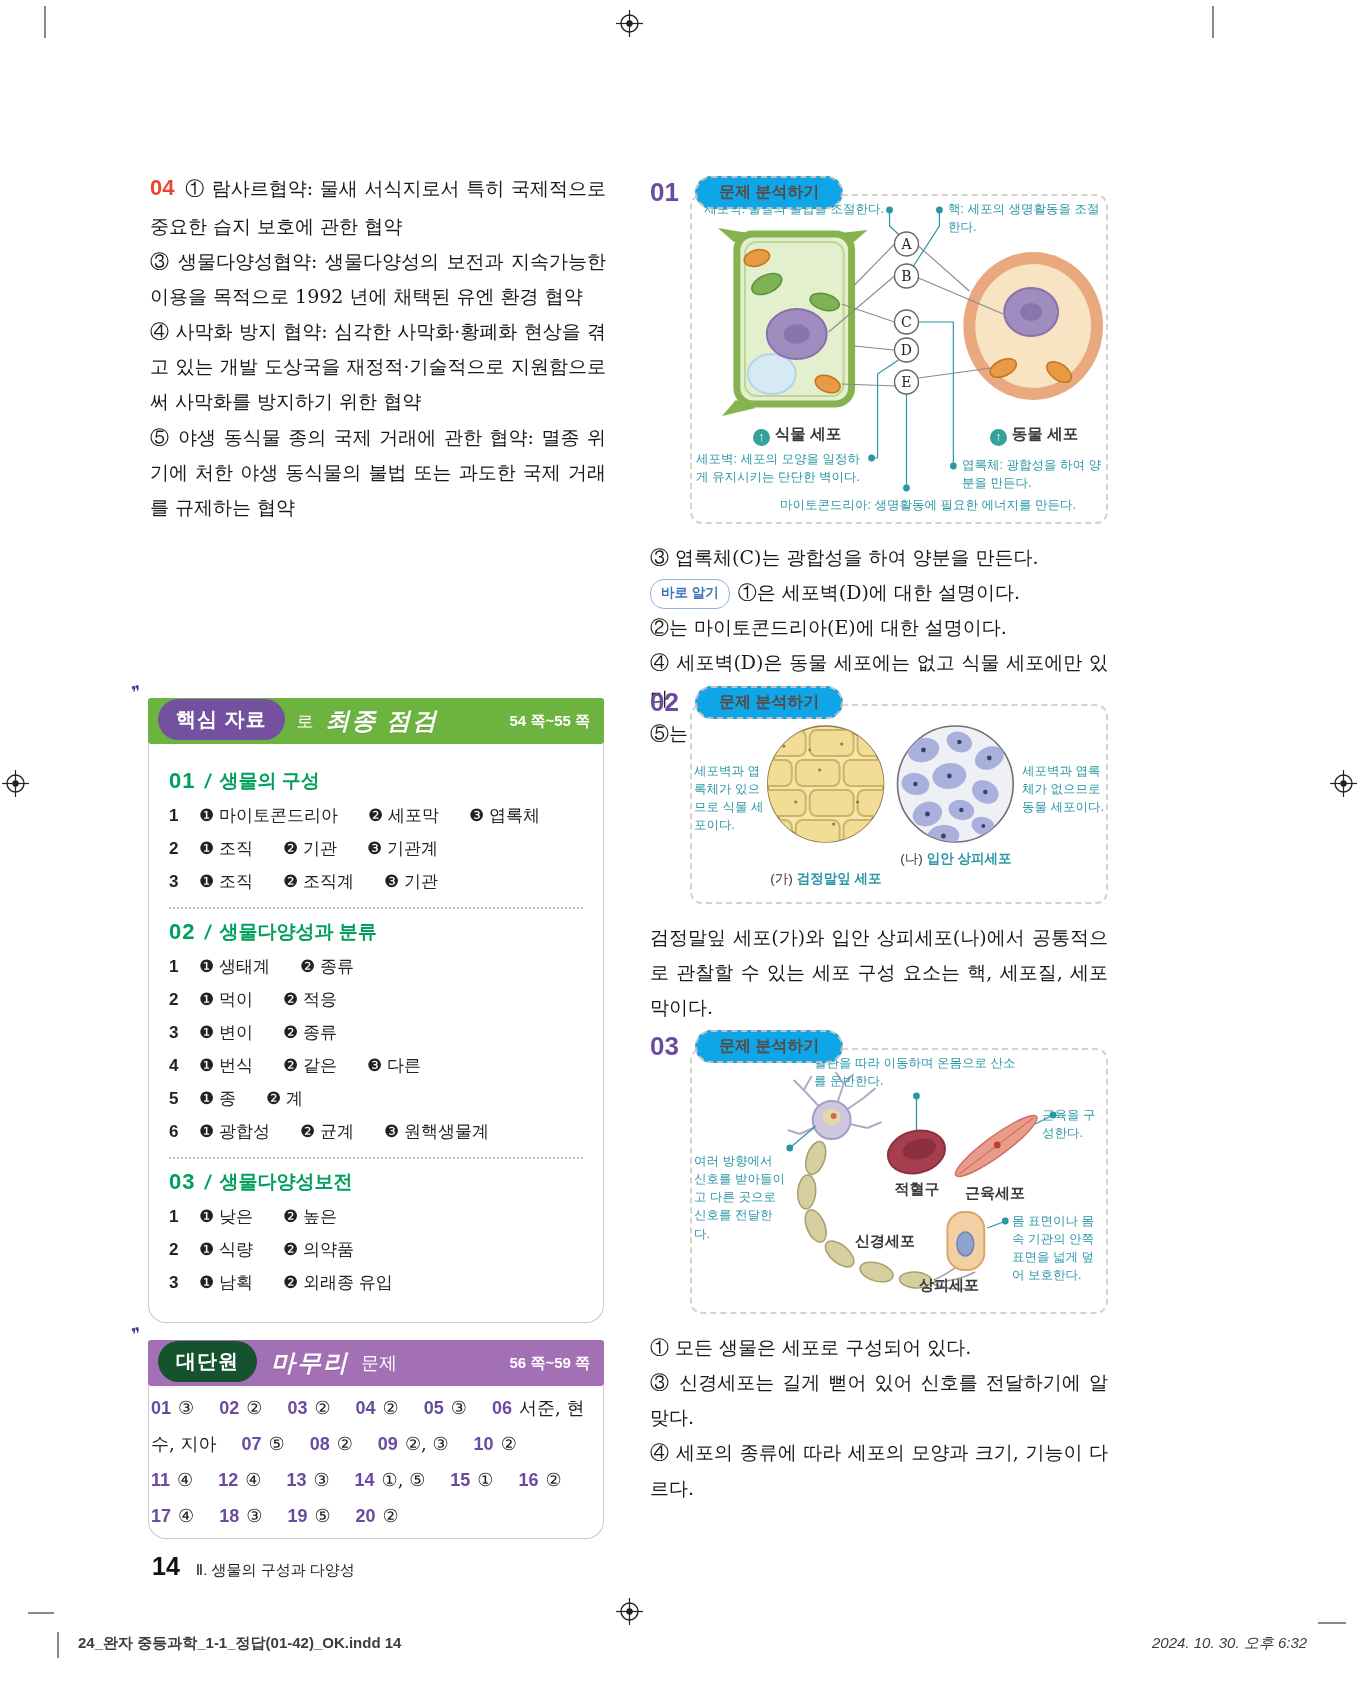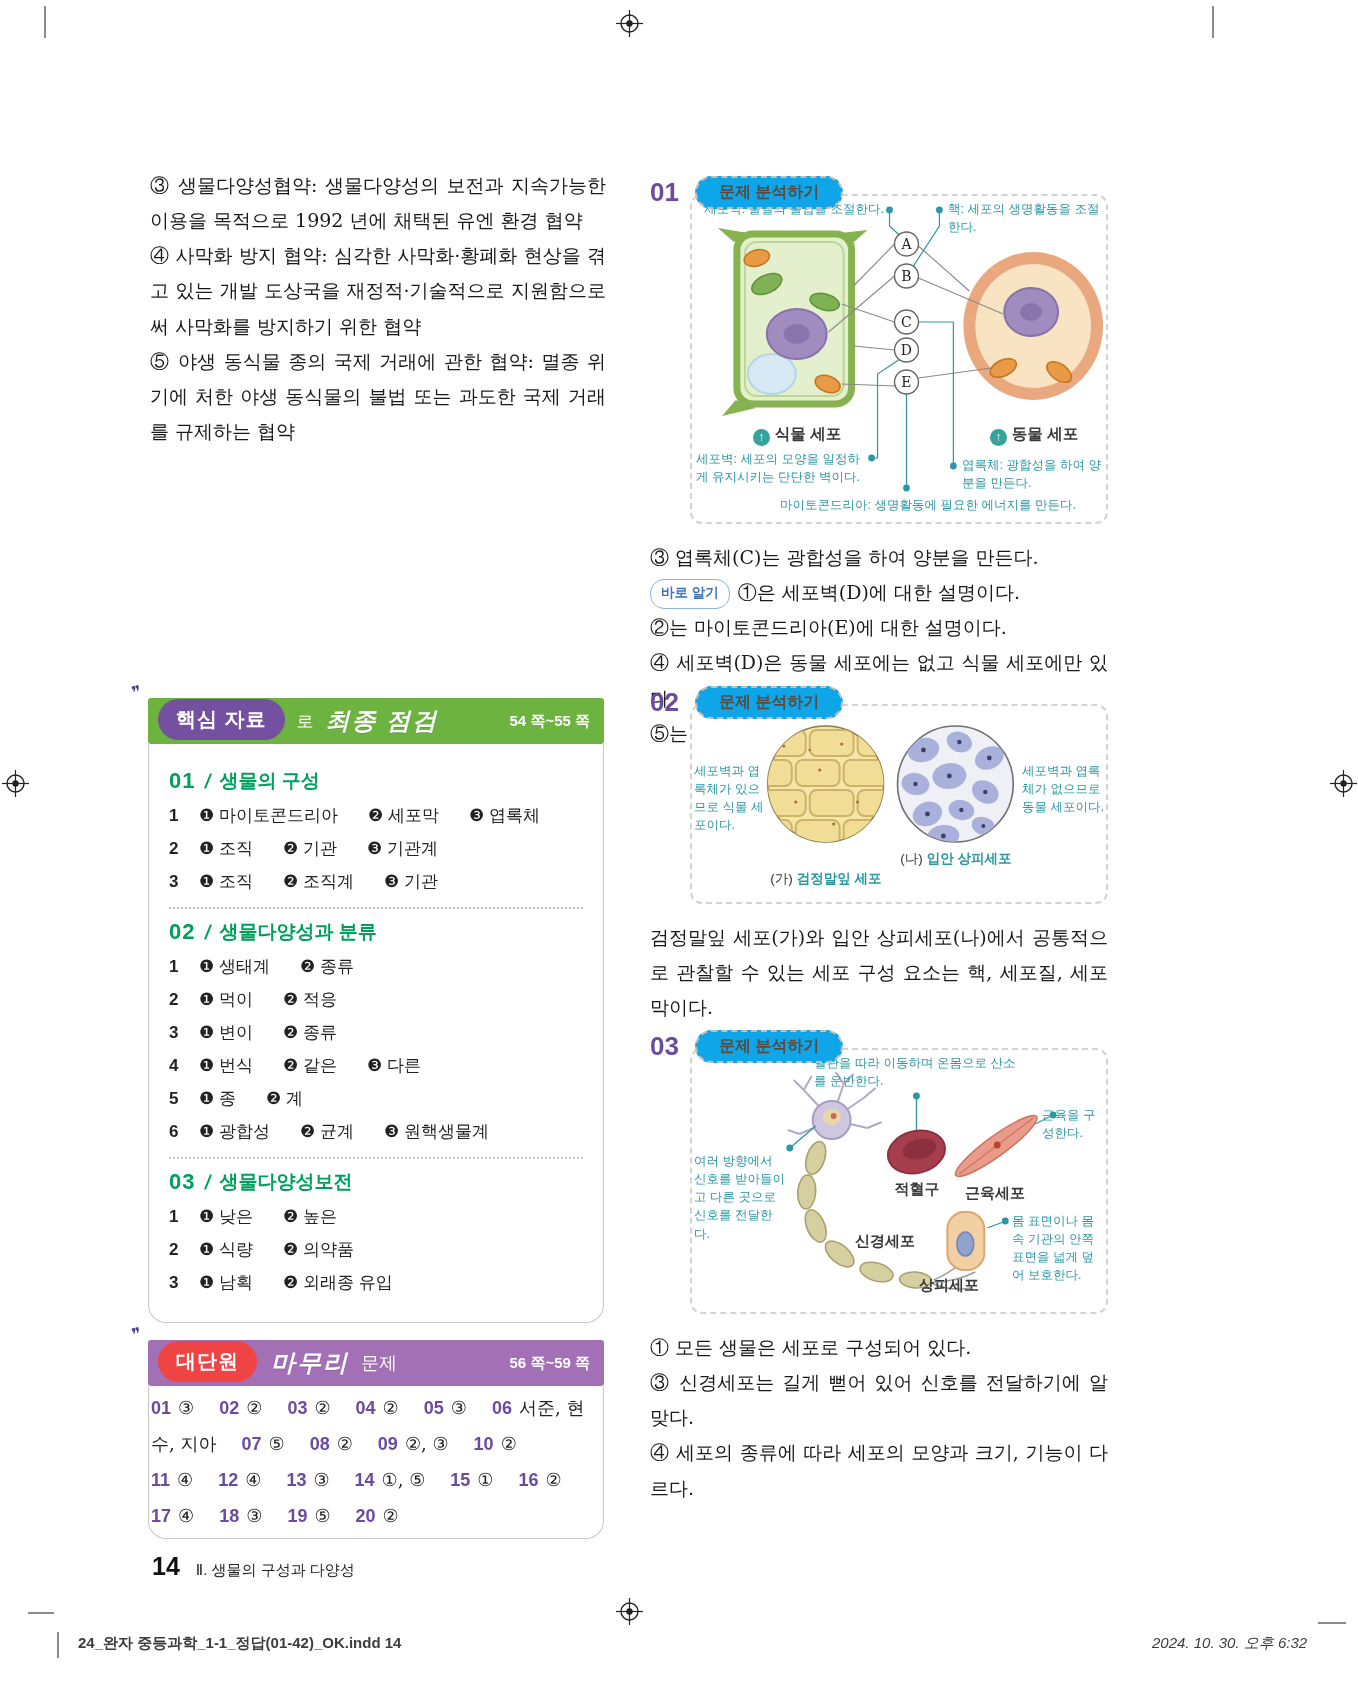--- a/index.html
+++ b/index.html
@@ -16,21 +16,21 @@
   .baro{display:inline-block;border:1.5px solid #8fb4dd;color:#3f74b8;border-radius:14px;
         font-family:"Liberation Sans",sans-serif;font-size:13.5px;font-weight:bold;
         padding:1px 10px 2px;margin-right:8px;vertical-align:2px;background:#fff;white-space:nowrap;}
   
   .bigbox{position:absolute;}
   .boxhead{display:flex;align-items:center;height:46px;padding:0 14px 0 10px;border-radius:3px;position:relative;}
   .boxhead.green{background:#6db33f;}
   .boxhead.purple{background:#a470b5;}
   .badge{color:#fff;font-weight:bold;font-size:20px;padding:7px 18px;border-radius:26px;letter-spacing:1px;white-space:nowrap;position:relative;top:-2px;}
   .badge.violet{background:#7450a0;}
-  .badge.magenta{background:#ef4444;text-align:right;}
+  .badge.magenta{background:#14532d;text-align:right;}
   .conn{color:#fff;font-size:17px;margin:0 12px;}
   .headtitle{color:#fff;font-weight:900;font-size:24px;font-style:italic;letter-spacing:2px;text-shadow:0 1px 0 rgba(0,0,0,.12);}
   .headsuffix{color:#fff;font-size:18px;margin-left:12px;}
   .headpages{margin-left:auto;color:#fff;font-size:15px;font-weight:bold;}
   .sparkle{position:absolute;left:-16px;top:-16px;color:#4a3f8f;font-size:17px;transform:rotate(-12deg);}
   .boxbody{border:1.5px solid #c9c9c9;border-top:none;border-radius:0 0 18px 18px;background:#fff;padding:14px 20px 18px;}
   .sechead{display:flex;align-items:center;margin:10px 0 8px;}
   .secno{color:#00a05c;font-weight:bold;font-size:22px;letter-spacing:1px;}
   .slash{display:inline-block;width:2px;height:16px;background:#00a05c;transform:rotate(22deg);margin:0 10px 0 12px;}
   .sectitle{color:#00a05c;font-weight:800;font-size:19px;}
@@ -91,20 +91,21 @@
     <line x1="0" y1="13.5" x2="27" y2="13.5" stroke="#222" stroke-width="1.2"></line>
     <circle cx="13.5" cy="13.5" r="3.2" fill="#222"></circle>
   </svg>
 <div class="cropline" style="left:44px;top:6px;width:2px;height:32px"></div>
 <div class="cropline" style="left:1212px;top:6px;width:2px;height:32px"></div>
 <div class="cropline" style="left:28px;top:1612px;width:26px;height:2px"></div>
 <div class="cropline" style="left:57px;top:1632px;width:2px;height:26px"></div>
 <div class="cropline" style="left:1318px;top:1622px;width:28px;height:2px"></div>
 
 <div class="bigbox serif" style="left:150px;top:168px;width:456px;">
+  <div><span class="qnum">04</span><span>① 람사르협약: 물새 서식지로서 특히 국제적으로 중요한 습지 보호에 관한 협약</span></div>
   <div><span>③ 생물다양성협약: 생물다양성의 보전과 지속가능한 이용을 목적으로 1992 년에 채택된 유엔 환경 협약</span></div>
   <div><span>④ 사막화 방지 협약: 심각한 사막화·황폐화 현상을 겪고 있는 개발 도상국을 재정적·기술적으로 지원함으로써 사막화를 방지하기 위한 협약</span></div>
   <div><span>⑤ 야생 동식물 종의 국제 거래에 관한 협약: 멸종 위기에 처한 야생 동식물의 불법 또는 과도한 국제 거래를 규제하는 협약</span></div>
 </div>
 
 <div class="bigbox" style="left:148px;top:698px;width:456px;">
   <div class="boxhead green">
     <span class="sparkle">❞</span>
     <span class="badge violet">핵심 자료</span>
     <span class="conn">로</span>

